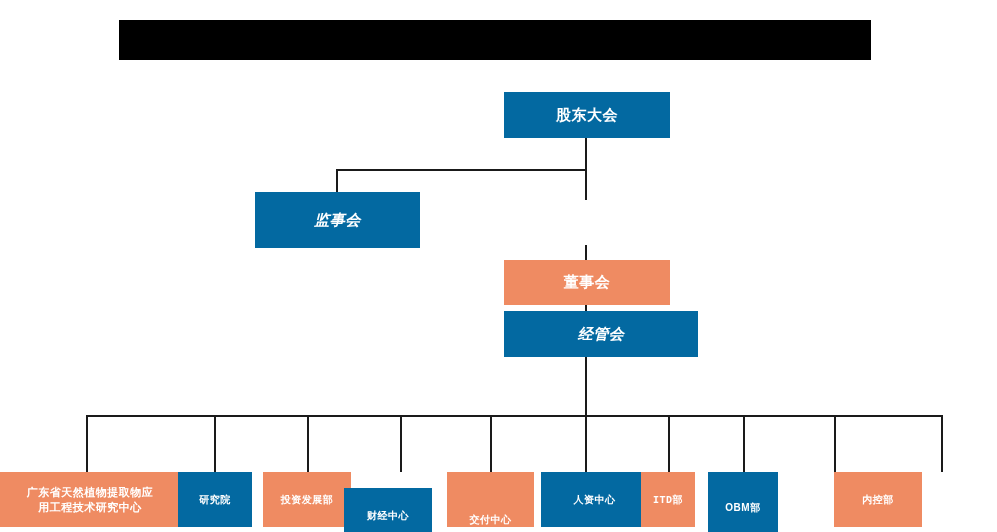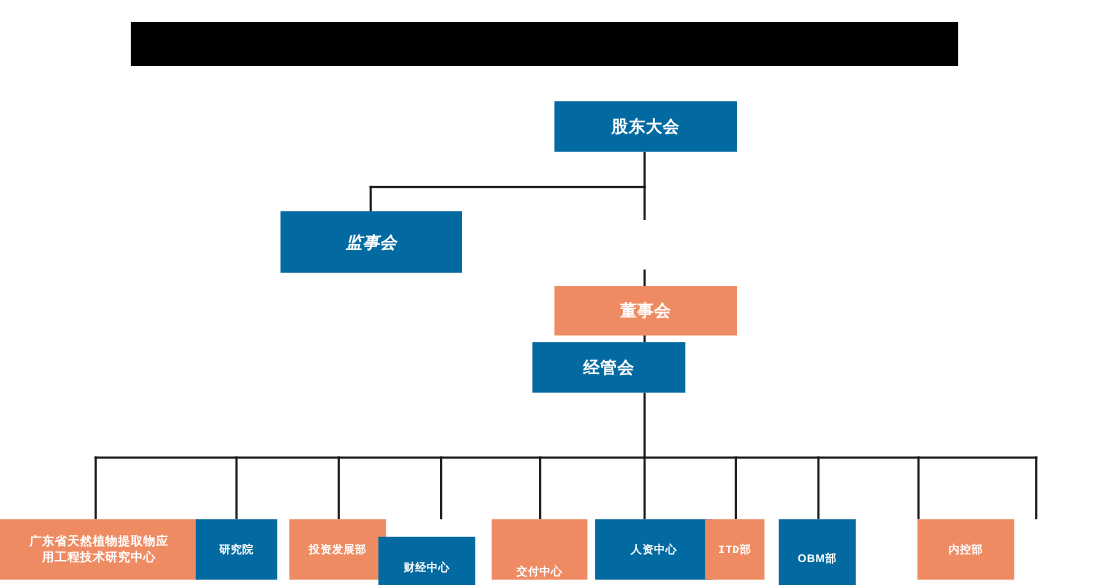--- a/index.html
+++ b/index.html
@@ -109,21 +109,21 @@
   </div>
 
   <div class="node dark tier-mid" style="left:255px; top:192px; width:165px; height:56px;font-style:italic;">
     <span class="node-label">监事会</span>
   </div>
 
   <div class="node light tier-mid" style="left:504px; top:216px; width:166px; height:45px;margin-top:44px;">
     <span class="node-label">董事会</span>
   </div>
 
-  <div class="node dark tier-mid" style="left:484px; top:311px; width:139px; height:46px;">
+  <div class="node dark tier-mid" style="left:504px; top:311px; width:194px; height:46px;font-style:italic;">
     <span class="node-label">经管会</span>
   </div>
 
   <div class="node light tier-leaf-sm" style="left:0px; top:472px; width:180px; height:55px; flex-direction:column;">
     <span>广东省天然植物提取物应</span>
     <span>用工程技术研究中心</span>
   </div>
 
   <div class="node dark tier-leaf" style="left:178px; top:472px; width:74px; height:55px;">
     <span class="node-label">研究院</span>

